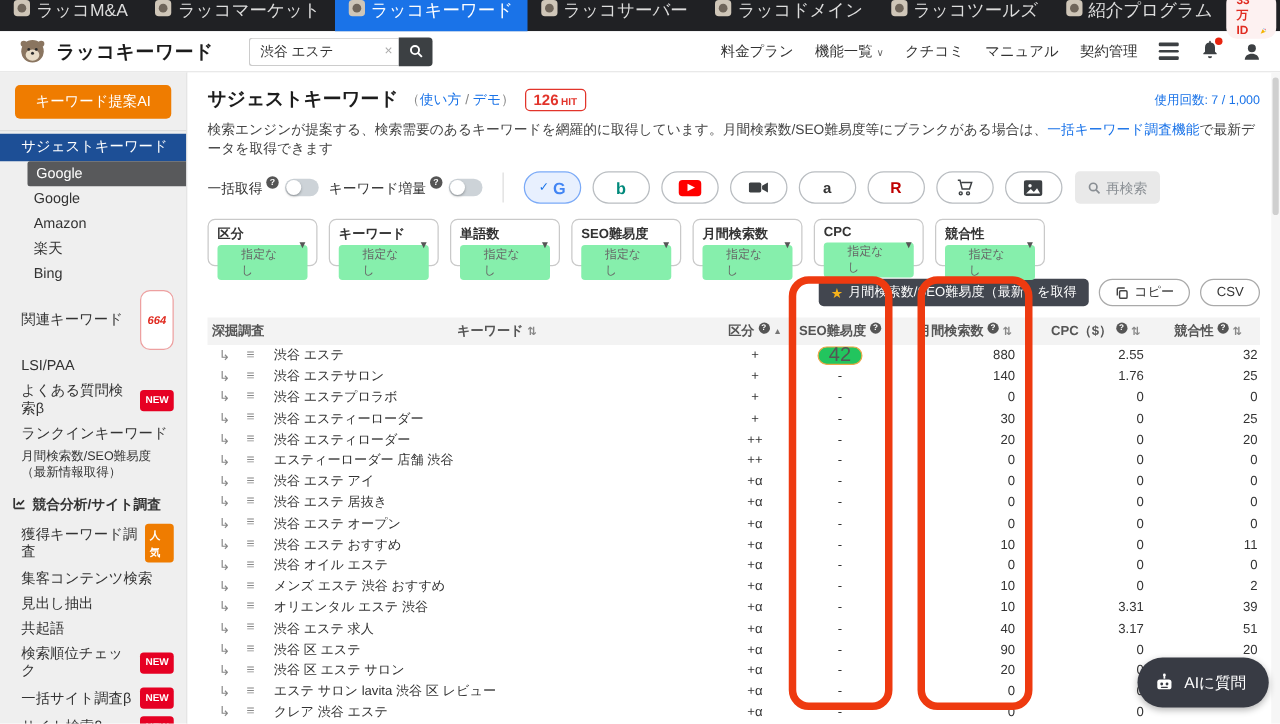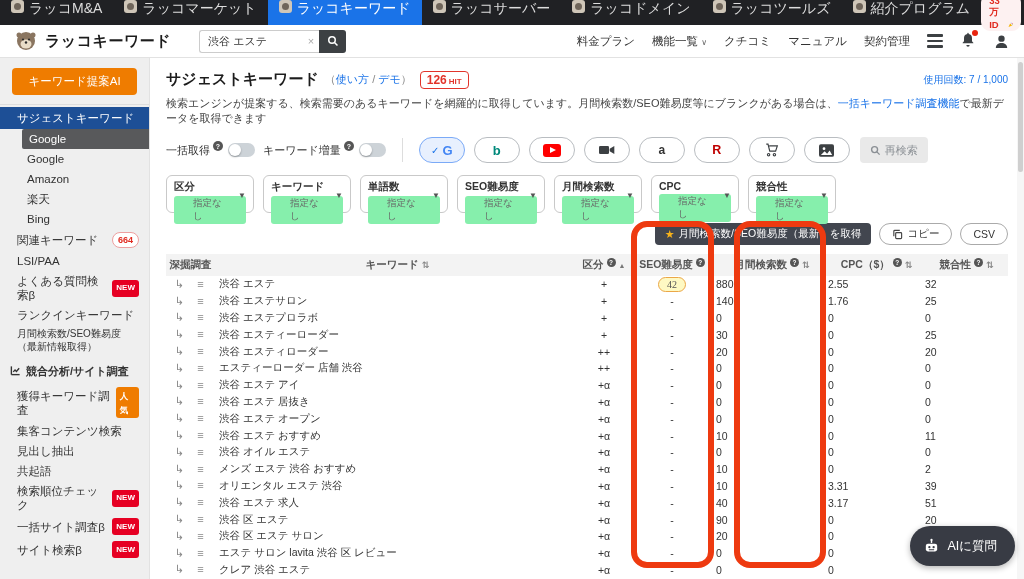--- a/index.html
+++ b/index.html
@@ -37,21 +37,21 @@
   .cta-btn { margin:10px 12px 9px; height:27px; background:#ef7c00; color:#fff; border-radius:4px; font-size:11.5px; display:flex; align-items:center; justify-content:center; cursor:pointer; }
   .side-hr { border:none; border-top:1px solid #ddd; margin:0 0 2px; }
   .sec-title { display:flex; align-items:center; gap:5px; padding:8px 10px 5px; font-size:11px; font-weight:bold; color:#333; }
   .side-item { display:flex; align-items:center; gap:6px; padding:3px 6px 3px 17px; font-size:11.5px; color:#333; line-height:14px; cursor:pointer; }
   .side-item.active { background:#1d4f96; color:#fff; padding-top:4px; padding-bottom:4px; }
   .side-item.sub { padding-left:27px; }
   .side-item.sub.active-sub { background:#58595b; color:#fff; margin-left:22px; padding-left:7px; border-radius:2px 0 0 2px; }
   .side-item .two-line { font-size:10px; line-height:1.25; }
   .badge-new { background:#e60023; color:#fff; font-size:8px; font-weight:bold; padding:1.5px 4px; border-radius:3px; margin-left:auto; margin-right:4px; }
   .badge-hot { background:#ef7c00; color:#fff; font-size:8.5px; font-weight:bold; padding:1.5px 4px; border-radius:3px; margin-left:auto; margin-right:4px; }
-  .badge-count { background:#fff; color:#e02b20; border:1px solid #eda0a0; font-size:9px; font-weight:bold; padding:0 5px; border-radius:8px; margin-left:auto; margin-right:4px; }
+  .badge-count { background:#fff; color:#e02b20; border:1px solid #eda0a0; font-size:9px; font-weight:bold; padding:16px 5px; border-radius:8px; margin-left:auto; margin-right:4px;font-style:italic; }
 
   
   #main { position:absolute; left:150px; top:58px; right:0; bottom:0; background:#fff; padding:12px 16px 0; }
   .title-row { display:flex; align-items:center; }
   .page-title { font-size:15px; font-weight:bold; color:#1c1c1c; }
   .title-links { font-size:11px; color:#888; margin-left:6px; }
   .title-links a { color:#1a73e8; text-decoration:none; cursor:pointer; }
   .hit-badge { border:1px solid #e2342b; border-radius:4px; padding:1px 6px; margin-left:8px; display:flex; align-items:baseline; gap:2px; }
   .hit-num { color:#e2342b; font-weight:bold; font-size:12px; }
   .hit-unit { color:#e2342b; font-size:8px; font-weight:bold; }
@@ -95,25 +95,25 @@
   .th { display:flex; align-items:center; justify-content:center; gap:3px; white-space:nowrap; }
   .th .help { width:9px; height:9px; font-size:6.5px; top:-3px; }
   .sort { font-size:9px; color:#888; }
   .sort-asc { font-size:7px; color:#777; }
   .tbody .trow { height:16.8px; font-size:10.5px; color:#333; cursor:default; }
   .c { white-space:nowrap; overflow:hidden; }
   .c.icons { display:flex; gap:13px; padding-left:9px; color:#888; font-size:11px; }
   .c.icons span { cursor:pointer; }
   .c.kw { padding-left:4px; }
   .c.center { text-align:center; }
-  .c.right { text-align:left; }
+  .c.right { text-align:right; }
   .c.pr-m { padding-right:16px; }
   .c.pr-c { padding-right:10px; }
   .c.pr-x { padding-right:2px; }
-  .seo-pill { display:inline-block; border:1px solid #eba747; background:#fef9c3; color:#555; border-radius:9px; padding:0 8px; font-size:10px; line-height:13px;font-family:Liberation Serif, serif; }
+  .seo-pill { display:inline-block; border:1px solid #eba747; background:#22c55e; color:#555; border-radius:9px; padding:0 8px; font-size:16px; line-height:13px; }
 
   
   .red-rect { position:absolute; border:6px solid #ee3a10; border-radius:16px; pointer-events:none; z-index:40; }
   #red-rect-seo { left:631px; top:221px; width:83px; height:347px; }
   #red-rect-monthly { left:734px; top:221px; width:92px; height:347px; }
 
   #ai-btn { position:absolute; right:9px; bottom:13px; height:40px; background:#383b44; border-radius:21px; display:flex; align-items:center; gap:7px; padding:0 18px 0 13px; color:#fff; font-size:12.5px; cursor:pointer; z-index:60; box-shadow:0 2px 6px rgba(0,0,0,.3); }
 
   #scrollbar { position:absolute; right:0; top:58px; bottom:0; width:7px; background:#f6f6f6; z-index:30; }
   #scroll-thumb { position:absolute; right:1px; top:4px; width:5px; height:110px; background:#cfcfcf; border-radius:3px; }

